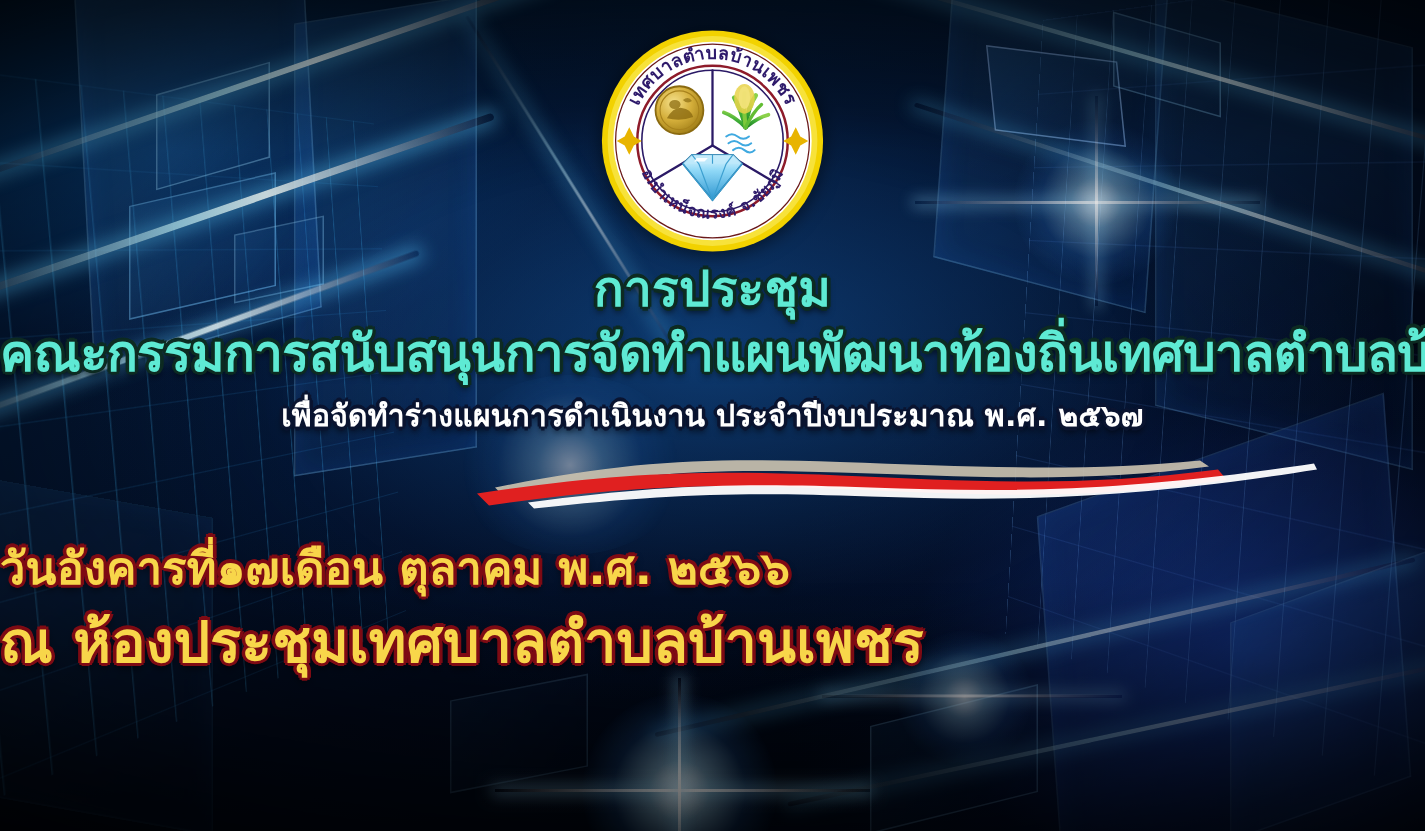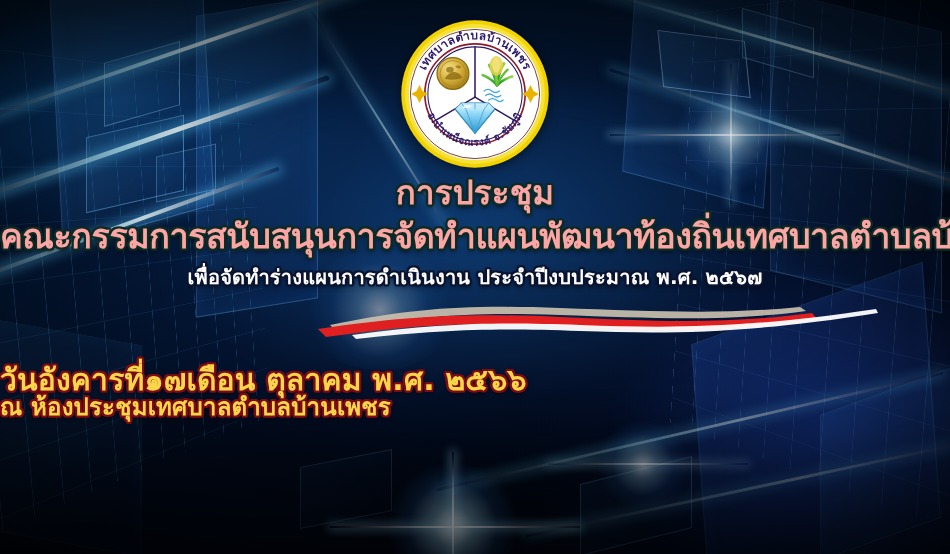--- a/index.html
+++ b/index.html
@@ -174,21 +174,21 @@
 
   .th {
     font-family: "DejaVu Sans", "Liberation Sans", sans-serif;
     font-weight: bold;
     letter-spacing: 0.2px;
     white-space: nowrap;
   }
 
   
   .t-white {
-    color: #fca5a5;
+    color: #5eead4;
     text-shadow:
       -1.6px -1.6px 0 #0d2b22, 1.6px -1.6px 0 #0d2b22,
       -1.6px  1.6px 0 #0d2b22, 1.6px  1.6px 0 #0d2b22,
       -2.4px 0 0 #0d2b22, 2.4px 0 0 #0d2b22,
       0 -2.4px 0 #0d2b22, 0 2.4px 0 #0d2b22,
       0 3px 5px rgba(0,0,0,0.75);
   }
   .t-white-navy {
     color: #ffffff;
     text-shadow:
@@ -206,21 +206,21 @@
       -1.6px  1.6px 0 #7e0b14, 1.6px  1.6px 0 #7e0b14,
       -2.4px 0 0 #7e0b14, 2.4px 0 0 #7e0b14,
       0 -2.4px 0 #7e0b14, 0 2.4px 0 #7e0b14,
       0 3px 6px rgba(0,0,0,0.8);
   }
 
   .line-1 { font-size: 33px; }
   .line-2 { font-size: 34px; margin-top: 10px; letter-spacing: -0.4px; }
   .line-3 { font-size: 20px; margin-top: 14px; }
   .line-4 { font-size: 30px; }
-  .line-5 { font-size: 24px; }
+  .line-5 { font-size: 38px; margin-top: 14px; }
 
   
   .swoosh {
     width: 950px;
     height: 46px;
     margin-top: 8px;
     position: relative;
   }
   .swoosh svg { display: block; width: 100%; height: 100%; }
 

